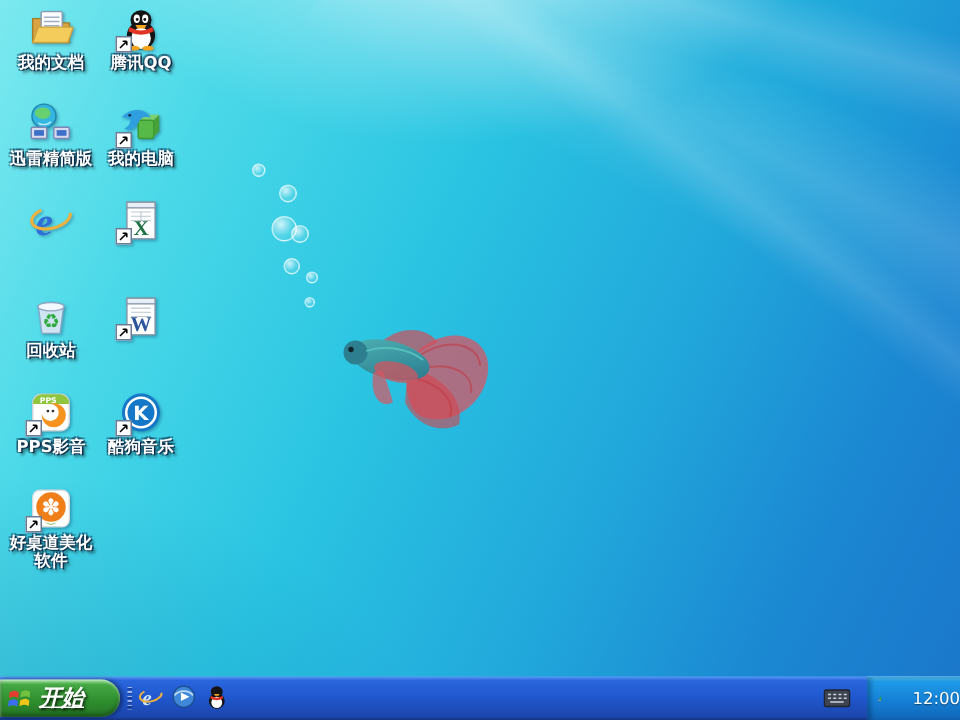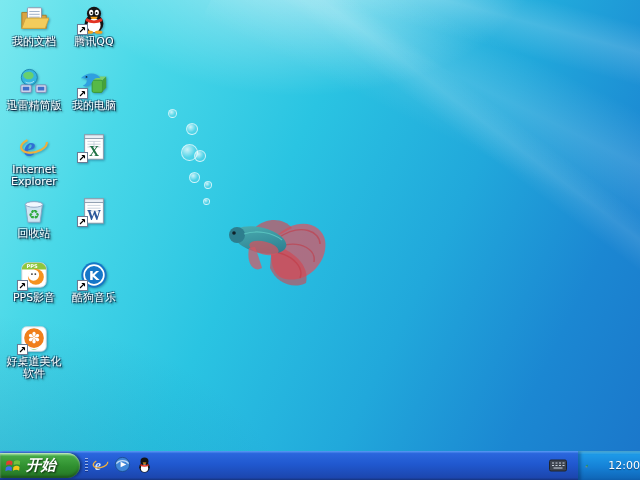--- a/index.html
+++ b/index.html
@@ -24,31 +24,31 @@
   #desk-col-0{left:3px;}
   #desk-col-1{left:63px;}
   .desk-item{width:62px;height:64px;display:flex;flex-direction:column;align-items:center;cursor:pointer;}
   .glyph{position:relative;width:30px;height:30px;flex:none;filter:drop-shadow(1px 1px 1px rgba(0,40,80,.35));}
   .glyph svg{width:100%;height:100%;display:block;}
   .shortcut-badge{position:absolute;left:-2px;bottom:-1px;width:9px;height:9px;background:#fff;
     border:1px solid #6b7c95;box-sizing:content-box;}
   .shortcut-badge svg{width:9px;height:9px;display:block;}
   .label{margin-top:2px;color:#fff;font-size:11px;line-height:12px;text-align:center;max-width:66px;
     text-shadow:1px 1px 0 rgba(10,40,70,.9),-1px -1px 0 rgba(10,40,70,.45),1px -1px 0 rgba(10,40,70,.45),
-      -1px 1px 0 rgba(10,40,70,.45),2px 2px 2px rgba(0,0,0,.5);}
+      -1px 1px 0 rgba(10,40,70,.45),2px 2px 2px rgba(0,0,0,.5);font-weight:bold;}
 
   .taskbar{position:absolute;left:0;bottom:0;width:640px;height:29px;
     background:linear-gradient(#5a9bf5 0%,#2a66dd 9%,#2058cf 46%,#1c46ae 92%,#15337f 100%);}
   .start{position:absolute;left:0;top:2px;height:25px;width:80px;border-radius:0 13px 13px 0;
     background:linear-gradient(#8edc8e 0%,#44a844 14%,#2f8f2f 55%,#257525 100%);
     box-shadow:inset 0 1px 2px rgba(255,255,255,.55),inset 0 -2px 3px rgba(0,0,0,.32),2px 0 3px rgba(0,0,0,.4);
     display:flex;align-items:center;gap:4px;padding-left:5px;box-sizing:border-box;cursor:pointer;}
   .start-flag{width:17px;height:17px;}
   .start-label{color:#fff;font-style:italic;font-weight:bold;font-size:15px;
-    text-shadow:1px 1px 2px rgba(0,0,0,.75);}
+    text-shadow:1px 1px 2px rgba(0,0,0,.75);text-decoration:underline;}
   .ql-handle{position:absolute;left:85px;top:7px;width:3px;height:15px;cursor:ew-resize;
     background:repeating-linear-gradient(to bottom,rgba(255,255,255,.55) 0 1px,rgba(0,0,40,.3) 1px 2px,transparent 2px 3px);}
   .quick{position:absolute;left:92px;top:5px;display:flex;align-items:center;gap:5px;}
   .ql-icon{width:17px;height:17px;cursor:pointer;}
   .ql-icon svg{width:100%;height:100%;display:block;}
   .chevron{color:#dbe8ff;font-size:12px;line-height:17px;margin-left:3px;cursor:pointer;
     text-shadow:0 1px 1px rgba(0,0,0,.5);}
   .lang{position:absolute;right:73px;top:8px;width:18px;height:13px;cursor:pointer;}
   .lang svg{width:100%;height:100%;display:block;}
   .tray{position:absolute;right:0;top:0;height:29px;width:62px;box-sizing:border-box;
@@ -123,21 +123,20 @@
         </div>
         <div class="label">迅雷精简版</div>
       </div>
       <div class="desk-item">
         <div class="glyph">
           <svg viewBox="0 0 32 32">
             <text x="5" y="26" font-size="28" font-family="serif" font-style="italic" font-weight="bold" fill="#2f6fd6">e</text>
             <ellipse cx="16" cy="14" rx="14" ry="7.5" fill="none" stroke="#f0b03c" stroke-width="2.2" stroke-dasharray="46 26" transform="rotate(-14 16 14)"></ellipse>
           </svg>
         </div>
-        <div class="label">Internet Explorer</div>
       </div>
       <div class="desk-item">
         <div class="glyph">
           <svg viewBox="0 0 32 32">
             <path d="M7 9h18l-2.5 19h-13z" fill="#e4eefa" opacity="0.88" stroke="#8fa5c4"></path>
             <ellipse cx="16" cy="9" rx="9.3" ry="3" fill="#f2f8ff" stroke="#8fa5c4"></ellipse>
             <text x="16" y="24" font-size="14" text-anchor="middle" fill="#2faa3e">♻</text>
           </svg>
         </div>
         <div class="label">回收站</div>

